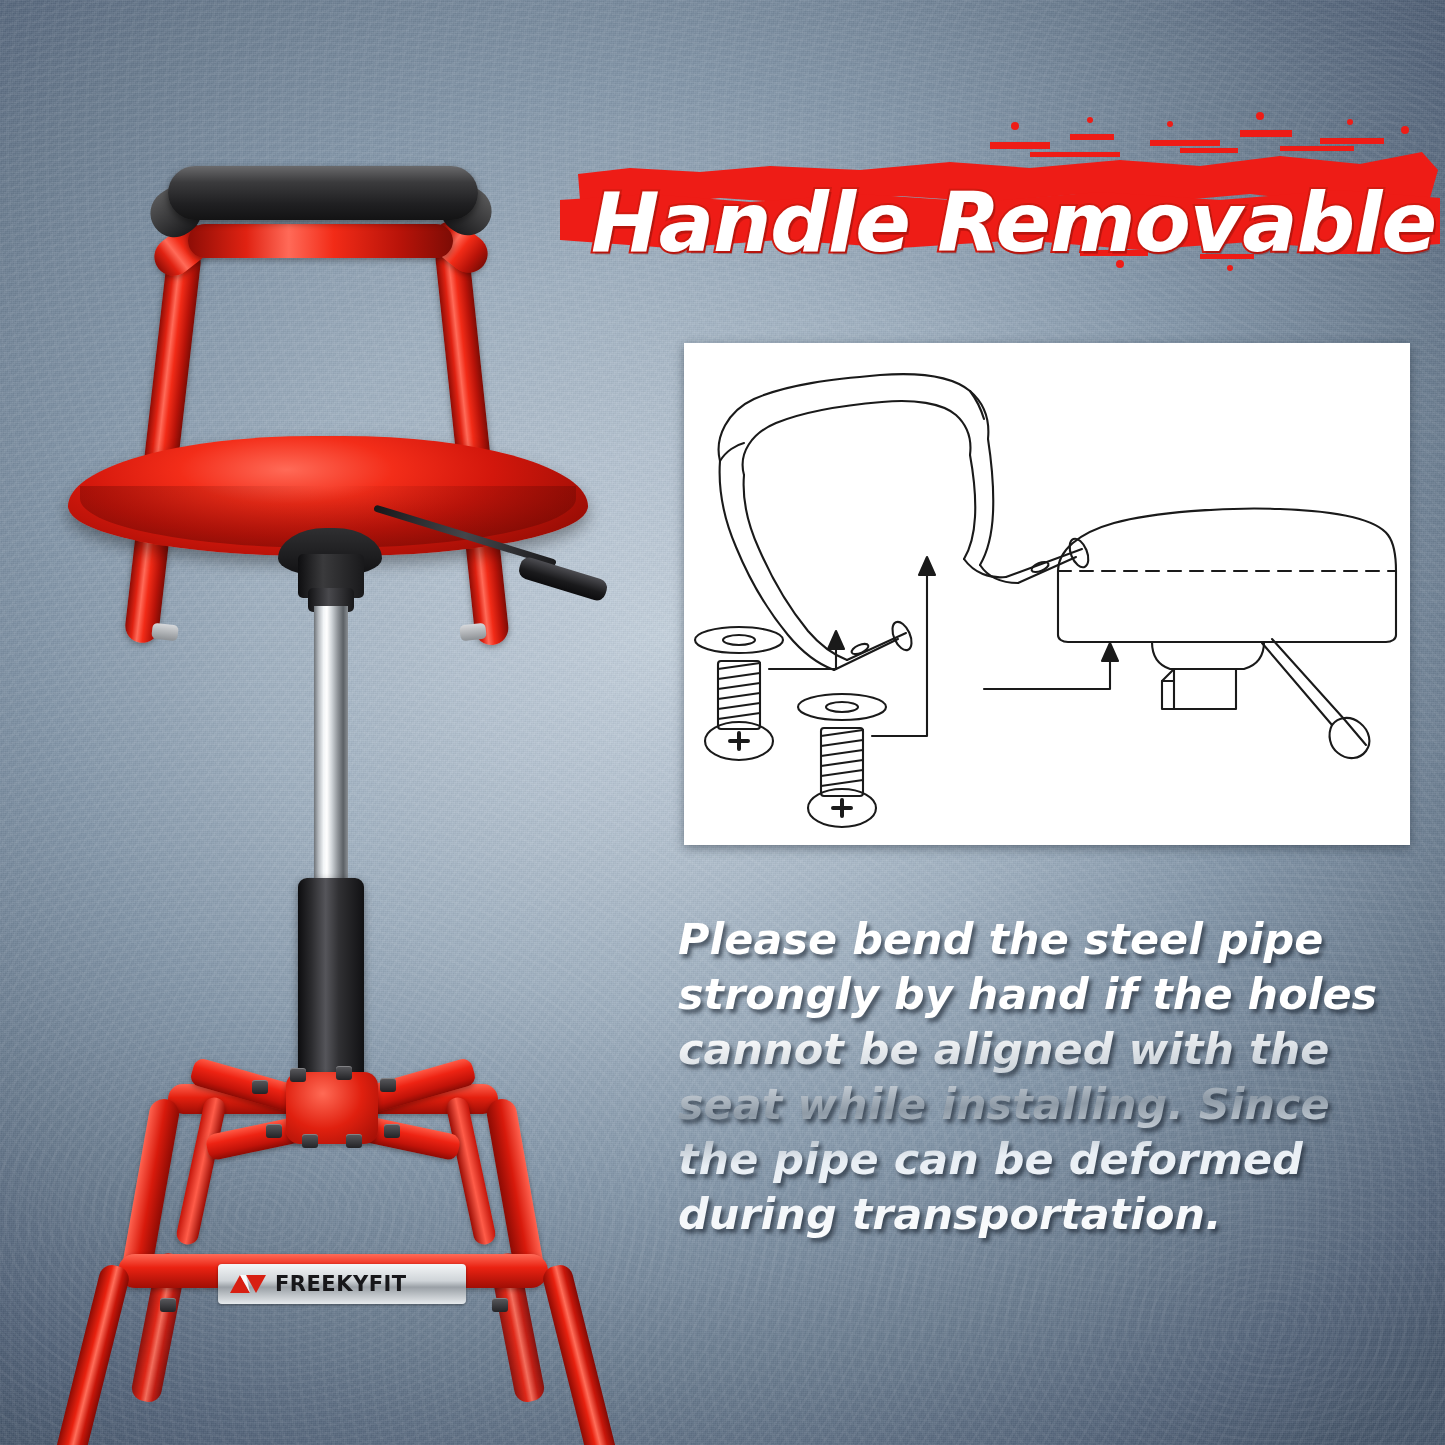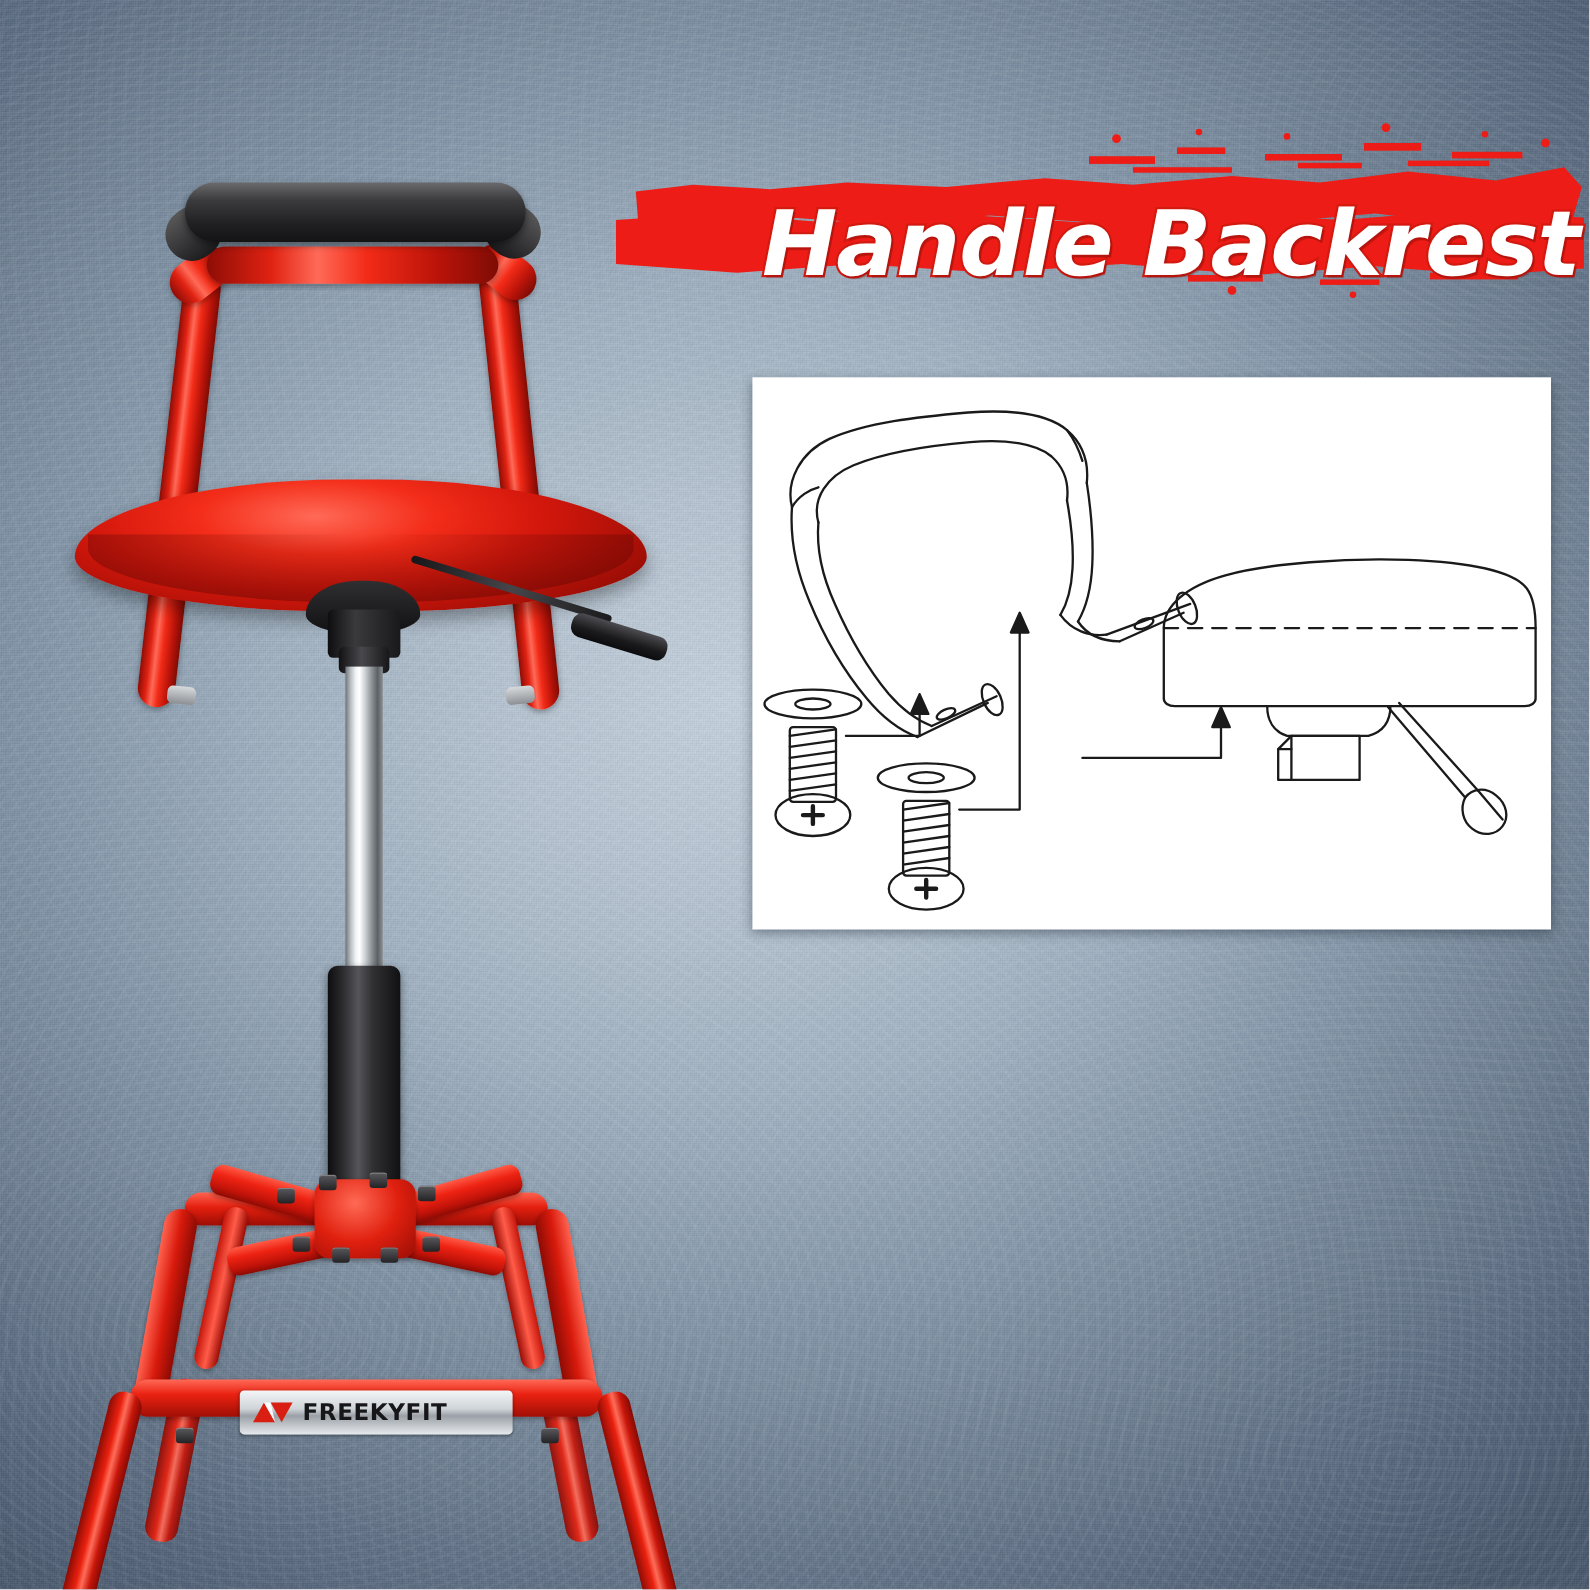--- a/index.html
+++ b/index.html
@@ -181,21 +181,21 @@
         <circle cx="455" cy="44" r="4"></circle>
           <circle cx="530" cy="38" r="3"></circle>
         <circle cx="610" cy="42" r="3"></circle>
           <circle cx="700" cy="34" r="4"></circle>
         <circle cx="790" cy="40" r="3"></circle>
           <circle cx="845" cy="48" r="4"></circle>
         <circle cx="560" cy="182" r="4"></circle>
           <circle cx="670" cy="186" r="3"></circle>
       </g>
     </svg>
-    <div class="hl-text" id="hl2">Handle Backrest</div>
+    <div class="hl-text" id="hl2">Handle Removable</div>
   </div>
 
   <div id="panel">
     <svg width="726" height="502" viewBox="0 0 726 502">
       <g fill="none" stroke="#1a1a1a" stroke-width="2.1" stroke-linecap="round" stroke-linejoin="round">
 
         <g>
           <path d="M36,118 C30,94 44,68 70,56 C104,41 150,36 196,32
                    C236,29 268,33 286,48 C300,60 306,76 304,96"></path>
           <path d="M60,132 C54,110 68,90 92,80 C124,67 162,62 198,59
@@ -285,20 +285,21 @@
         </g>
 
         <g>
           <path d="M300,346 L426,346 L426,308"></path>
           <path d="M418,318 L426,300 L434,318 Z" fill="#1a1a1a"></path>
         </g>
       </g>
     </svg>
   </div>
 
+  <div id="body-copy">Please bend the steel pipe strongly by hand if the holes cannot be aligned with the seat while installing. Since the pipe can be deformed during transportation.</div>
 
   <div id="product">
 
     <div class="hb-tube pc" id="hb-left"></div>
     <div class="hb-tube pc" id="hb-right"></div>
     <div class="hb-tube pc" id="hb-top-l"></div>
     <div class="hb-tube pc" id="hb-top-r"></div>
     <div class="hb-tube pc" id="hb-cross"></div>
     <div class="hb-pad-l"></div>
     <div class="hb-pad-r"></div>

